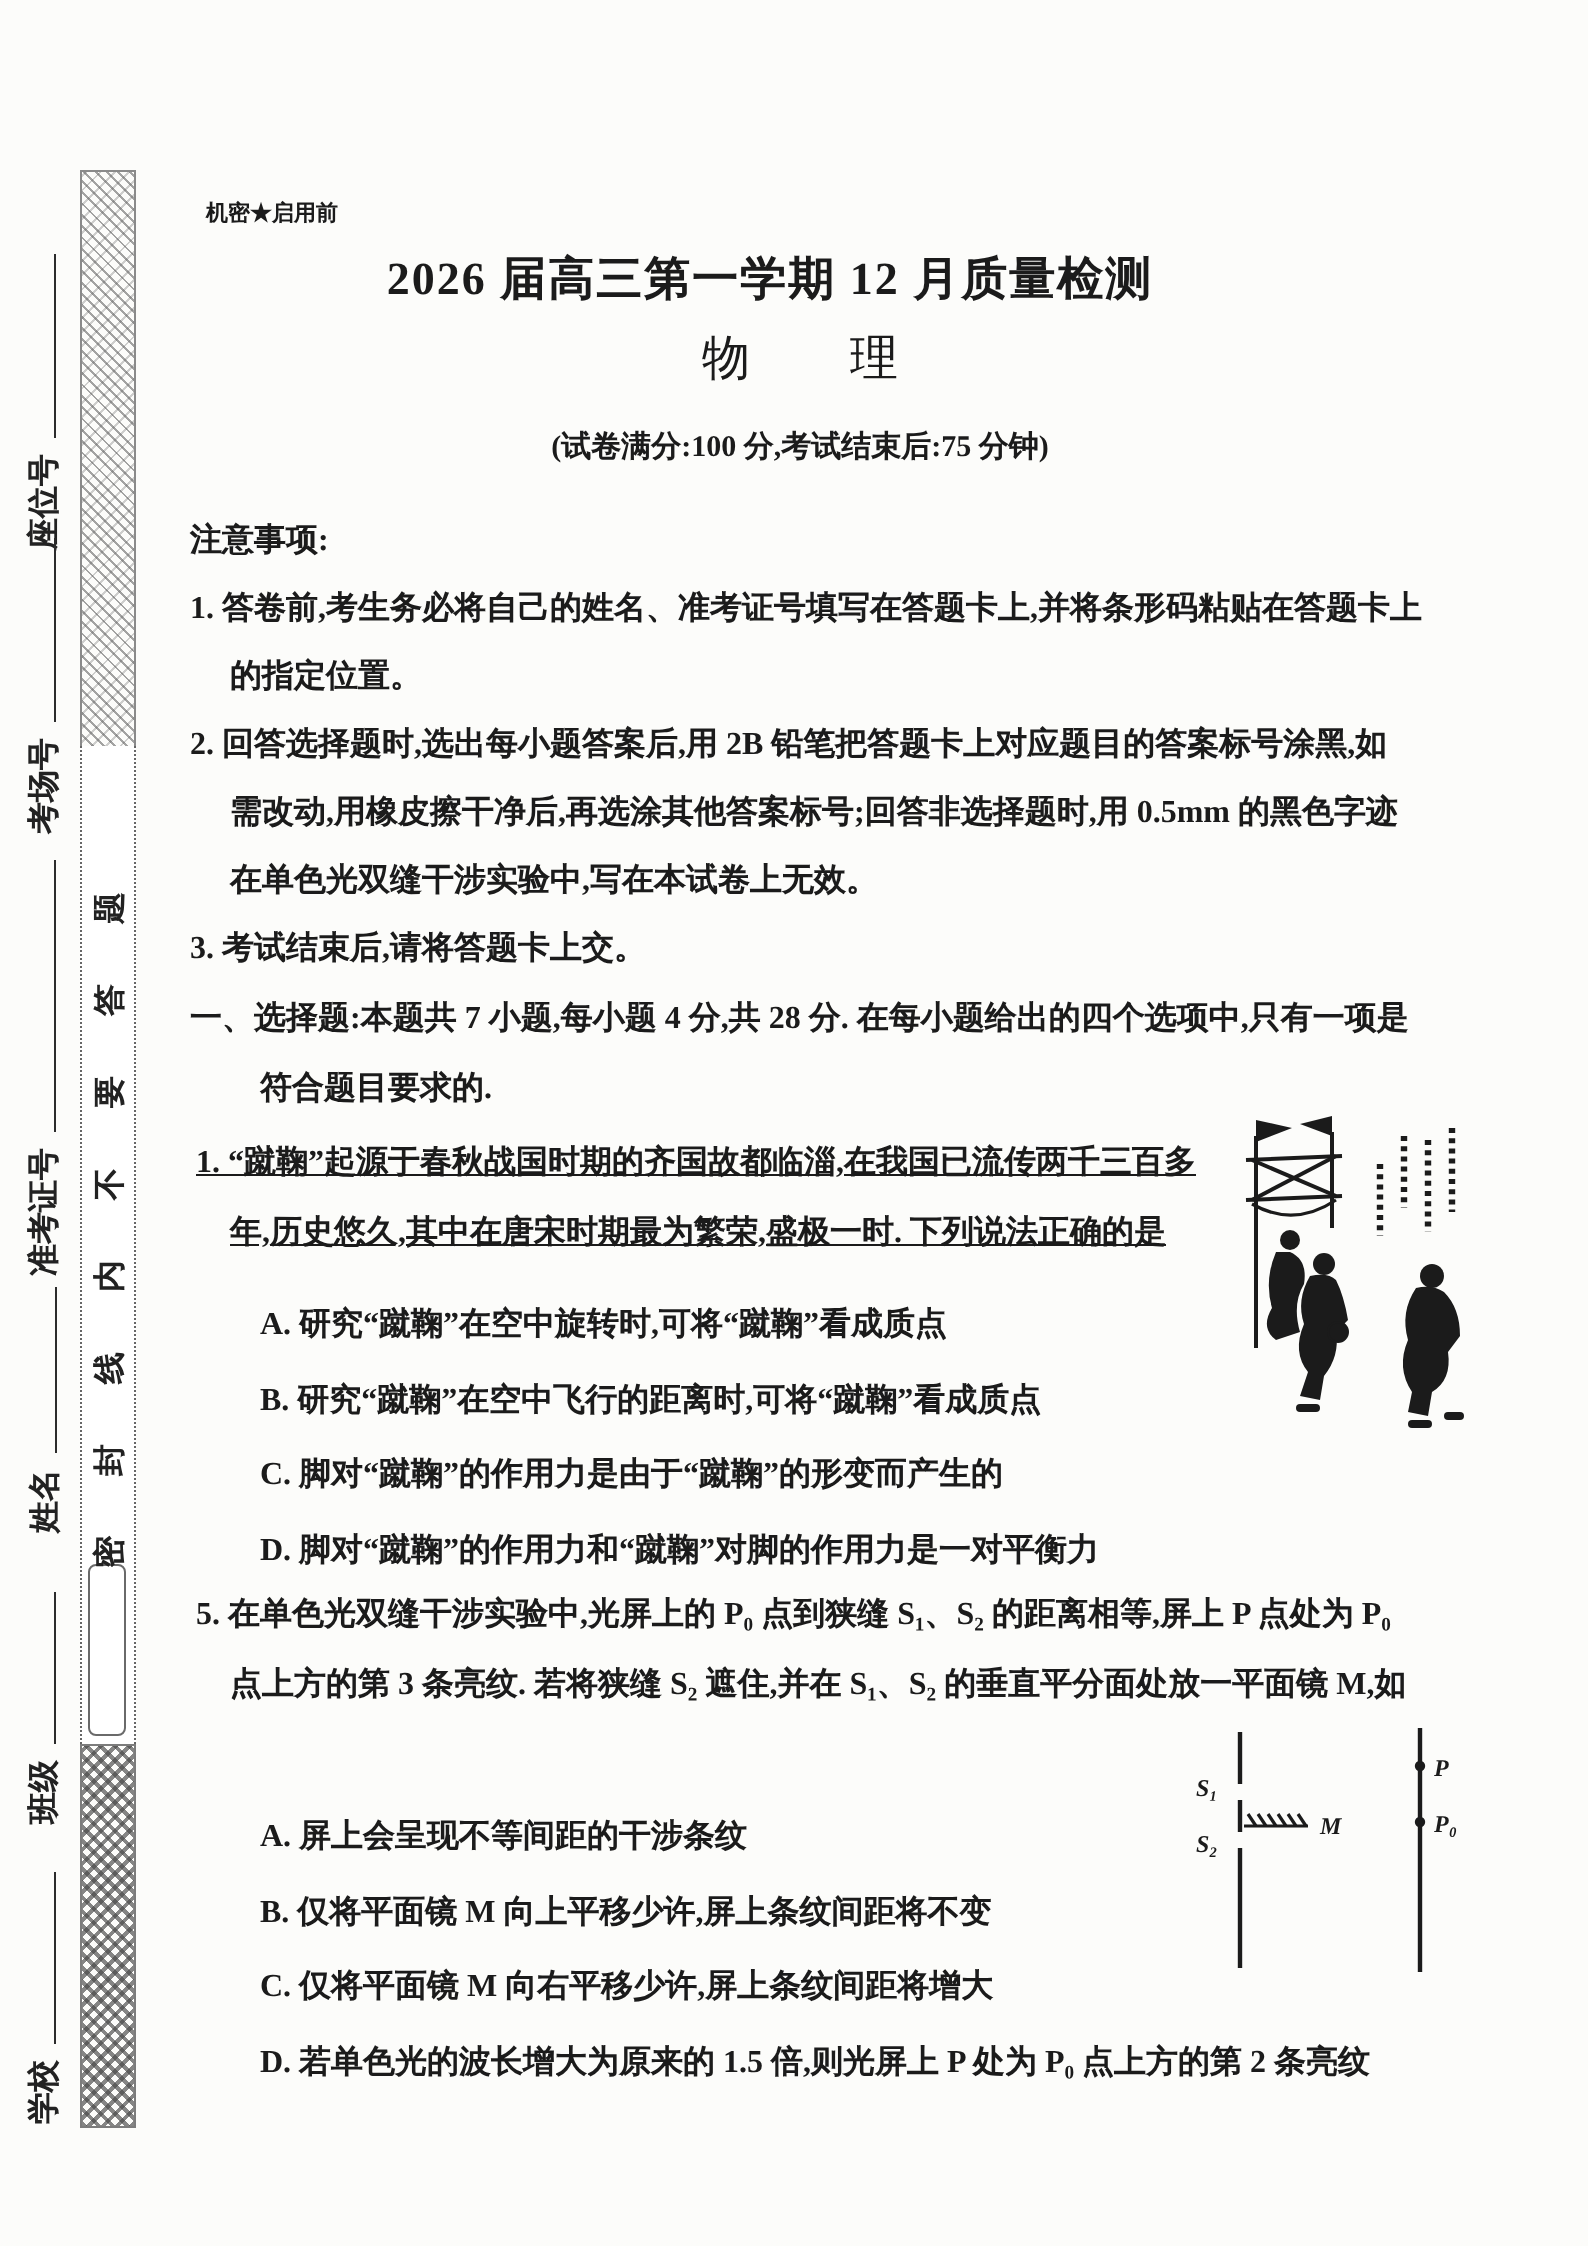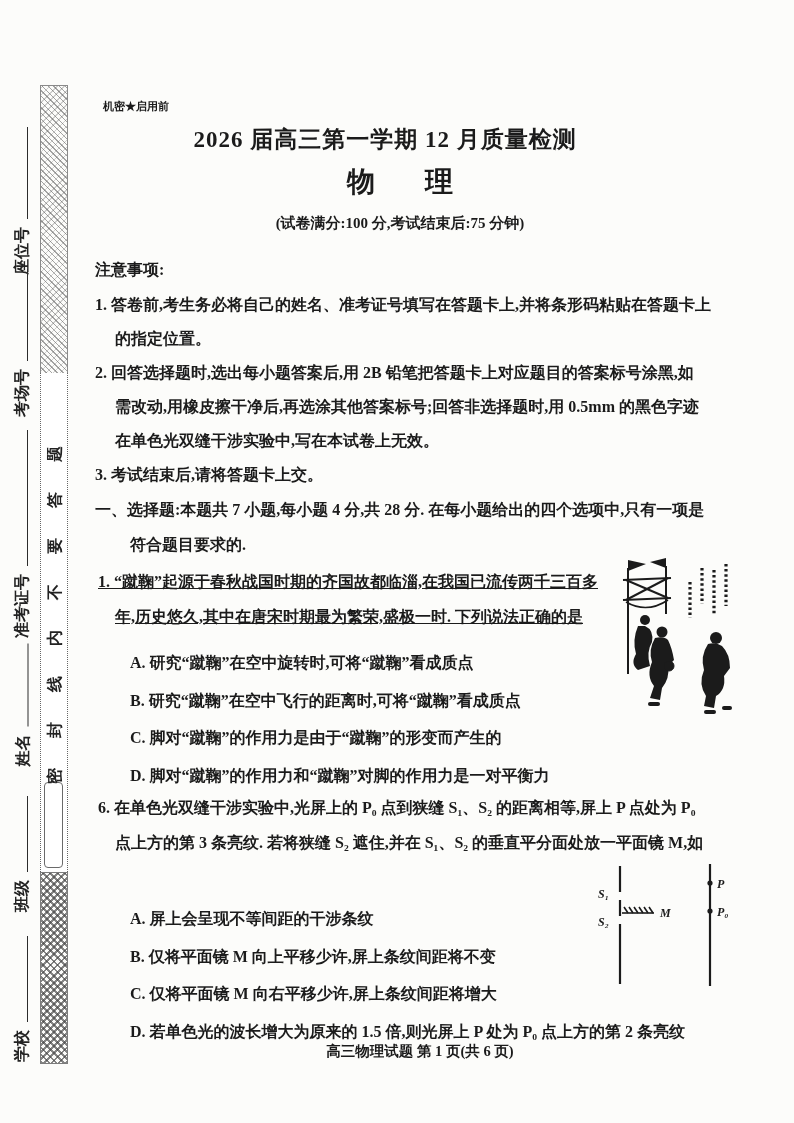--- a/index.html
+++ b/index.html
@@ -49,21 +49,21 @@
   }
   .side-label .fill-line {
     flex:1; border-bottom:1.5px solid #2c2c2c; margin:0 2px 5px 8px;
   }
 
   
   .confidential { left:103px; top:99px; font-size:11px; font-weight:700; }
   .main-title  { left:60px; top:124px; width:650px; text-align:center;
                  font-size:23px; font-weight:700; letter-spacing:1px; }
   .subject-row { left:75px; top:163px; width:650px; text-align:center; }
-  .subject-inner { display:inline-block; font-size:28px; font-weight:700;
+  .subject-inner { display:inline-block; font-size:24px; font-weight:400;
                    letter-spacing:50px; text-indent:50px; }
   .exam-info   { left:75px; top:214px; width:650px; text-align:center;
                  font-size:15px; font-weight:700; }
 
   
   .notice-heading { left:95px; top:260px; font-size:16px; font-weight:700; }
   .notice { left:95px; top:288px; width:660px; font-size:16px; font-weight:600; }
   .notice .line { line-height:34px; }
   .cont-20 { padding-left:20px; }
   .cont-17 { padding-left:17px; }
@@ -187,21 +187,21 @@
       <circle cx="57" cy="110" r="5" stroke="#1b1b1b" fill="#1b1b1b"></circle>
       <rect x="36" y="146" width="12" height="4" rx="2"></rect>
       <circle cx="104" cy="82" r="6"></circle>
       <path d="M96,88 Q88,100 92,114 Q86,128 94,140 L92,150 L102,152 L104,140 Q114,134 112,120 L118,112 Q118,98 110,90 Q104,86 96,88 Z"></path>
       <rect x="92" y="154" width="12" height="4" rx="2"></rect>
       <rect x="110" y="150" width="10" height="4" rx="2"></rect>
     </g>
   </svg>
 
   <div class="abs question q2">
-    <div class="line">6. 在单色光双缝干涉实验中,光屏上的 P₀ 点到狭缝 S₁、S₂ 的距离相等,屏上 P 点处为 P₀</div>
+    <div class="line">5. 在单色光双缝干涉实验中,光屏上的 P₀ 点到狭缝 S₁、S₂ 的距离相等,屏上 P 点处为 P₀</div>
     <div class="line cont-17">点上方的第 3 条亮纹. 若将狭缝 S₂ 遮住,并在 S₁、S₂ 的垂直平分面处放一平面镜 M,如</div>
   </div>
 
   <svg class="abs q2-diagram" width="152" height="136" viewBox="0 0 152 136">
     <g stroke="#1b1b1b" stroke-width="2.2">
       <line x1="28" y1="10" x2="28" y2="36"></line>
       <line x1="28" y1="44" x2="28" y2="60"></line>
       <line x1="28" y1="68" x2="28" y2="128"></line>
     </g>
     <g stroke="#1b1b1b" stroke-width="1.6">
@@ -227,15 +227,14 @@
     <text x="125" y="60">P₀</text>
   </svg>
 
   <div class="abs options q2-options">
     <div class="opt">A. 屏上会呈现不等间距的干涉条纹</div>
     <div class="opt">B. 仅将平面镜 M 向上平移少许,屏上条纹间距将不变</div>
     <div class="opt">C. 仅将平面镜 M 向右平移少许,屏上条纹间距将增大</div>
     <div class="opt">D. 若单色光的波长增大为原来的 1.5 倍,则光屏上 P 处为 P₀ 点上方的第 2 条亮纹</div>
   </div>
 
-  <div class="abs footer">高三物理试题  第 1 页(共 6 页)</div>
 
 </div>
 
 </body></html>

